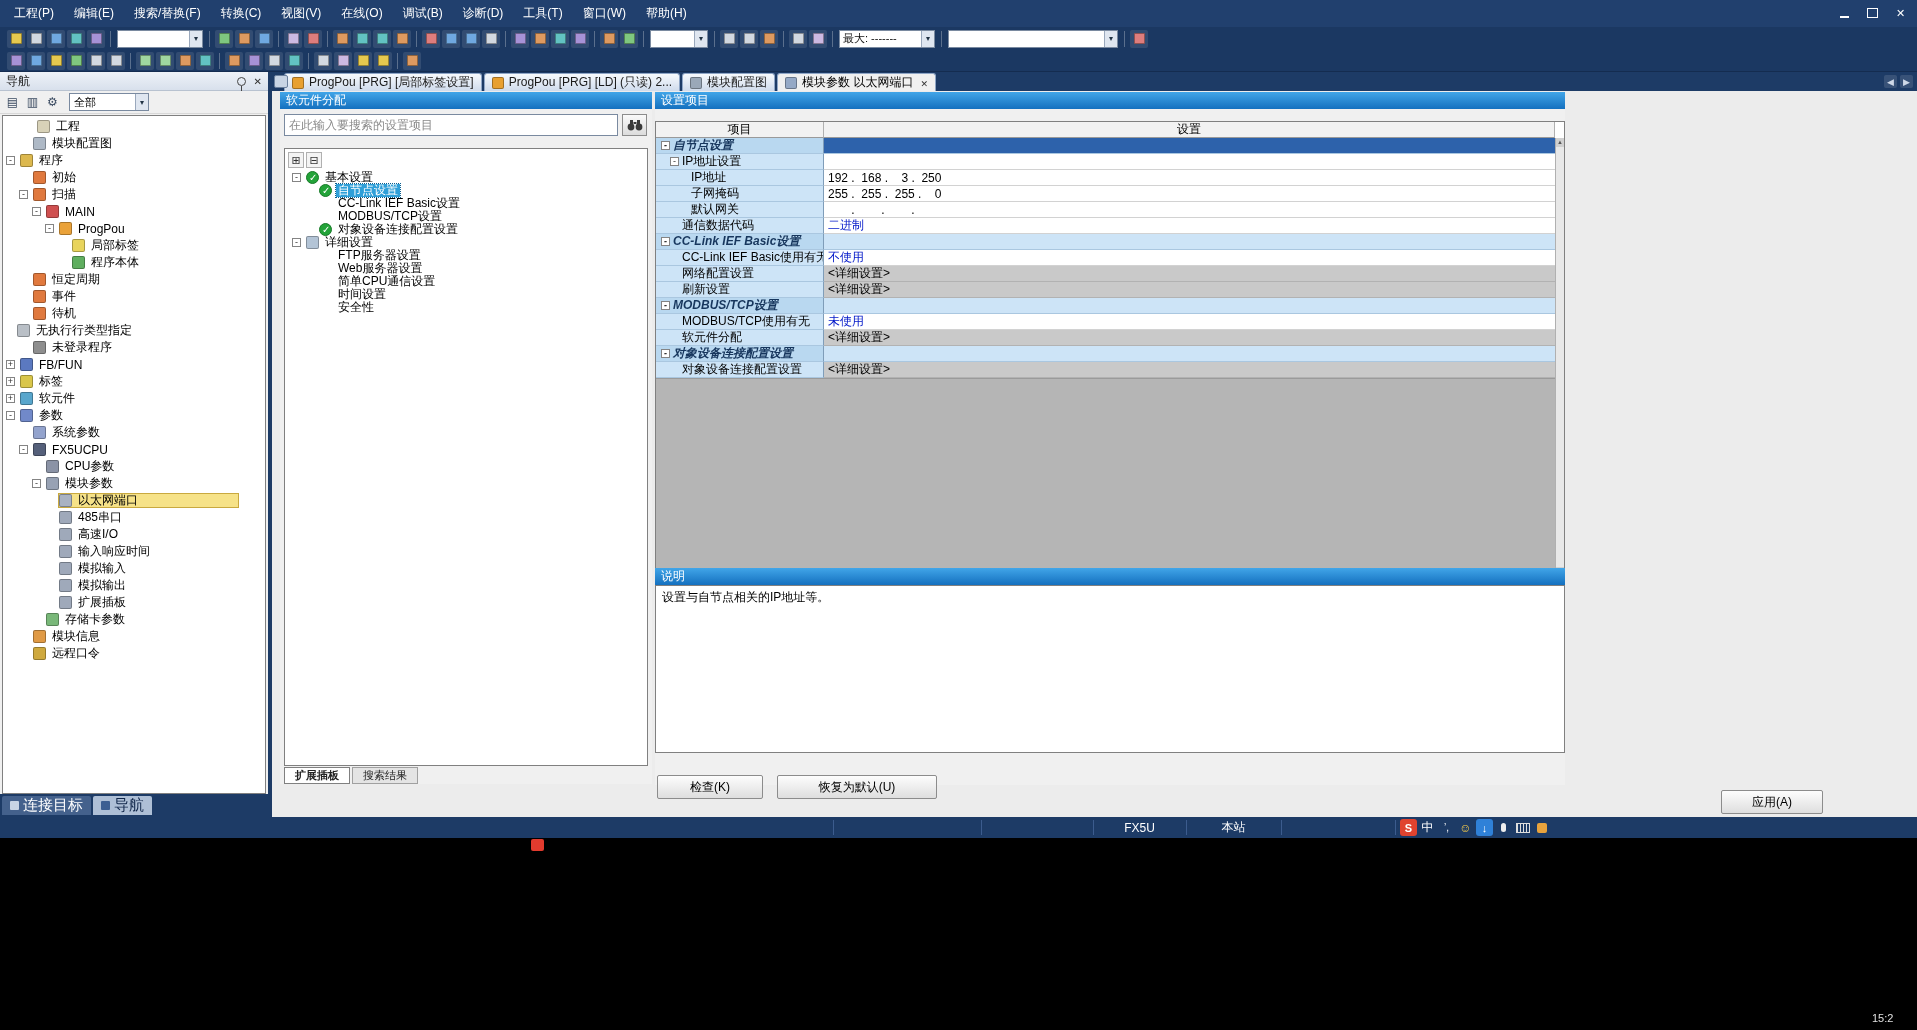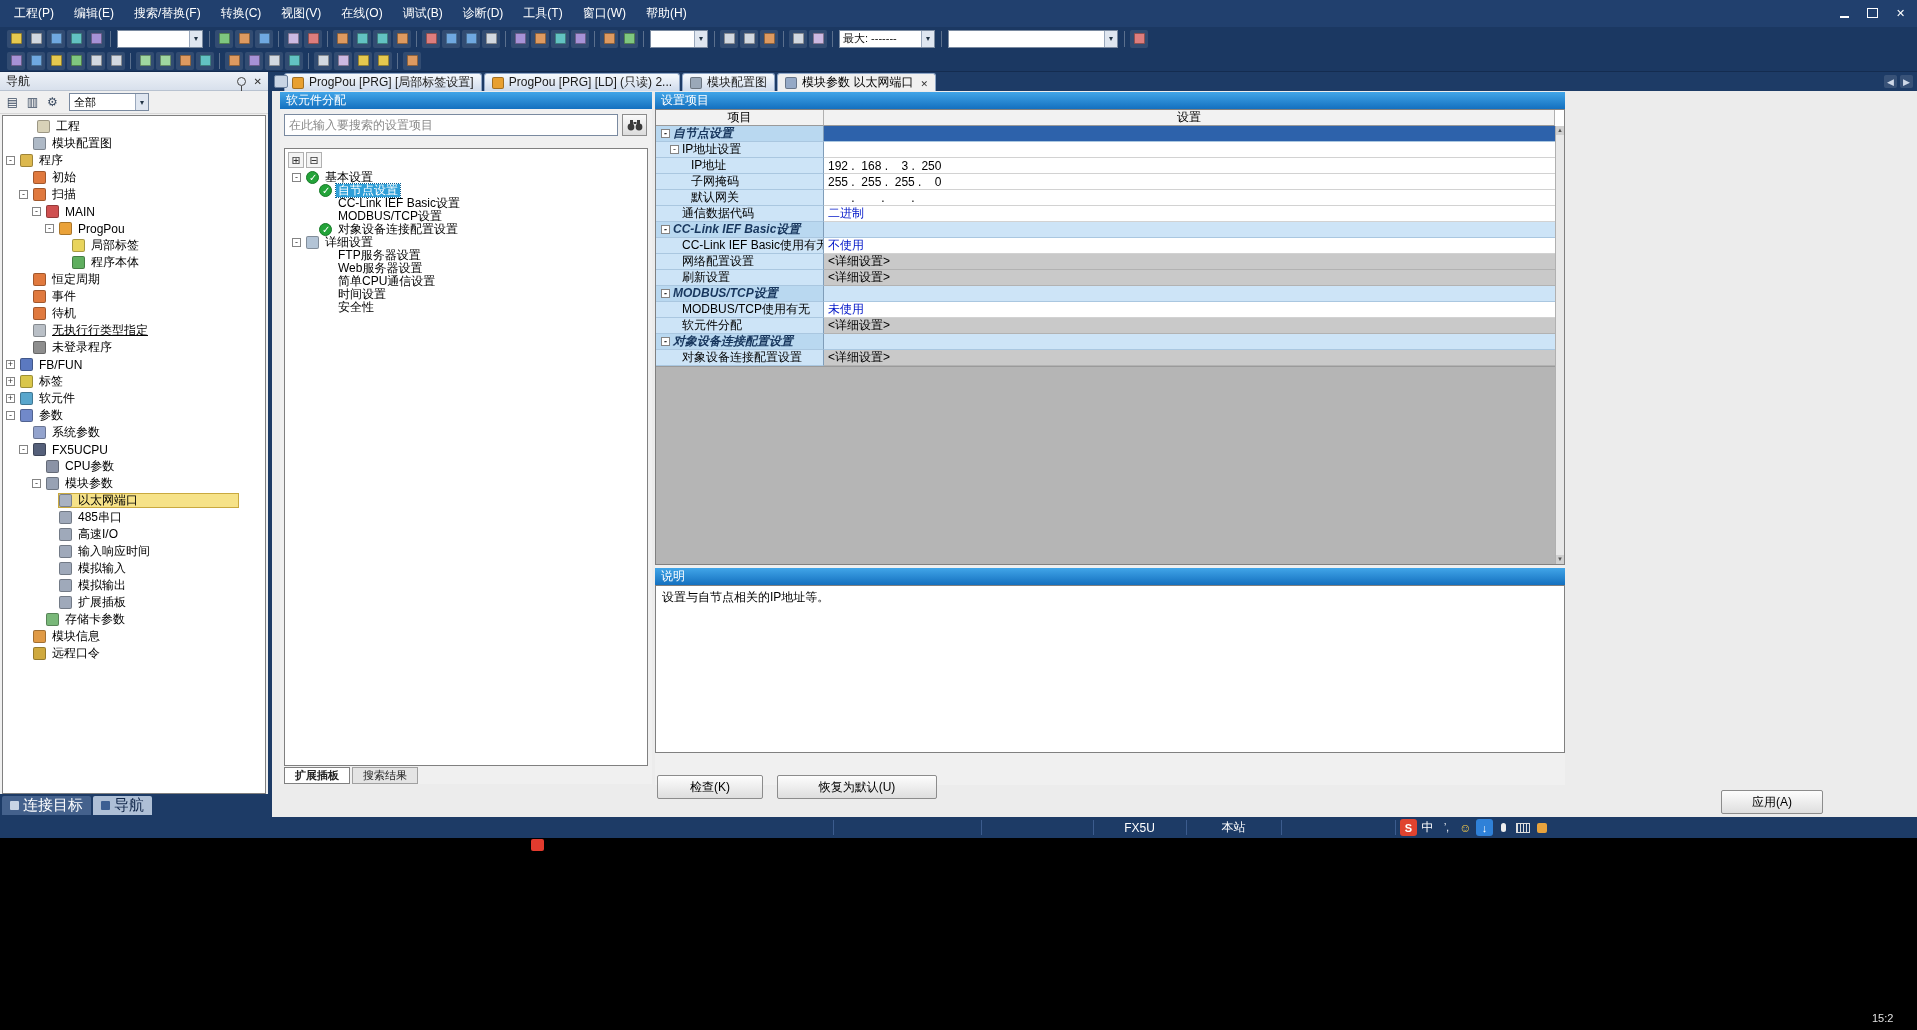--- a/index.html
+++ b/index.html
@@ -112,21 +112,21 @@
 .listbox{position:absolute;left:4px;right:4px;top:56px;height:618px;background:#fff;border:1px solid #808080;overflow:hidden;}
 .minibar{height:22px;display:flex;align-items:center;padding-left:3px;gap:2px;}
 .minibtn{width:16px;height:16px;border:1px solid #b0b0b0;background:#f4f4f4;font-size:11px;line-height:14px;text-align:center;color:#333;}
 #settings-tree{padding-left:4px;}
 .midtabs{position:absolute;left:4px;bottom:0;height:17px;display:flex;}
 .mtab{height:17px;padding:0 10px;font-size:11px;display:flex;align-items:center;background:#e4e4e4;border:1px solid #a0a0a0;margin-right:2px;color:#222;}
 .mtab.active{background:#fff;border-color:#808080;font-weight:bold;}
 
 
 .rpanel{position:absolute;left:383px;top:1px;width:910px;height:693px;background:#f0f0f0;}
-.tablewrap{position:absolute;left:0;top:17px;right:0;height:456px;border:1px solid #808080;background:#fff;overflow:hidden;}
+.tablewrap{position:absolute;left:0;top:29px;right:0;height:456px;border:1px solid #808080;background:#fff;overflow:hidden;}
 .scolhead{display:flex;height:16px;}
 .sch{background:#f2f2f2;border-right:1px solid #b0b0b0;border-bottom:1px solid #9a9a9a;font-size:12px;display:flex;align-items:center;justify-content:center;color:#000;}
 .schitem{flex:0 0 168px;}
 .schval{flex:1;margin-right:9px;}
 .srow{display:flex;height:16px;}
 .scell{display:flex;align-items:center;font-size:12px;overflow:hidden;}
 .sitem{flex:0 0 168px;background:#cde4f7;border-right:1px solid #7f9db9;border-bottom:1px solid #aac7e0;}
 .sitem.t-section{background:#b9d8f0;font-weight:bold;font-style:italic;color:#17365d;}
 .exps{margin-right:3px;}
 .expsp2{width:12px;flex:none;}
@@ -473,21 +473,21 @@
             <span class="tlabel">事件</span>
           </span>
         </div>
         <div class="trow" style="padding-left: 16px;">
           <span class="expsp"></span>
           <span class="rowhl">
             <span class="ic ic-exec-type"></span>
             <span class="tlabel">待机</span>
           </span>
         </div>
-        <div class="trow" style="padding-left: 16px; text-decoration: underline;">
+        <div class="trow" style="">
           <span class="expsp"></span>
           <span class="rowhl">
             <span class="ic ic-exec-type-none"></span>
             <span class="tlabel">无执行行类型指定</span>
           </span>
         </div>
         <div class="trow" style="padding-left: 16px;">
           <span class="expsp"></span>
           <span class="rowhl">
             <span class="ic ic-unregistered-program"></span>

